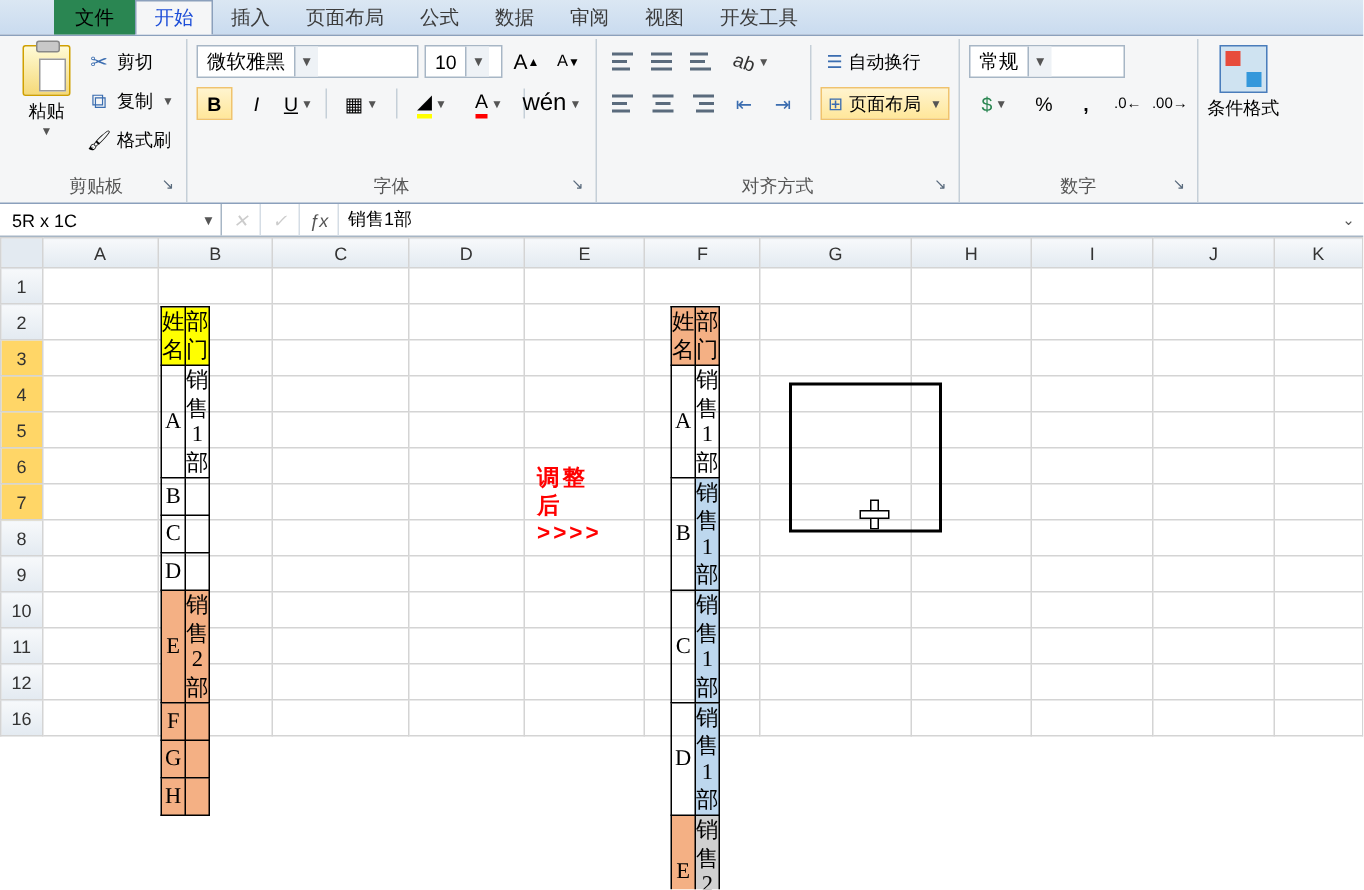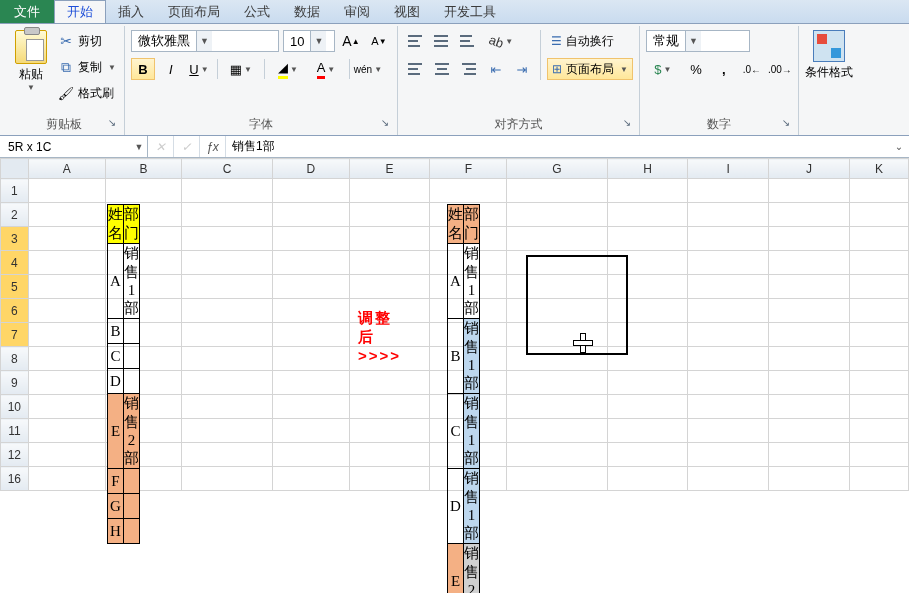--- a/index.html
+++ b/index.html
@@ -1,21 +1,21 @@
 <!DOCTYPE html>
 <html><head>
 <meta charset="utf-8">
 <style>
 * { margin: 0; padding: 0; box-sizing: border-box; }
 body { font-family: "Microsoft YaHei", SimSun, Arial, sans-serif; font-size: 12px; background: #fff; overflow: hidden; width: 909px; height: 593px; }
 
 
 .tab-bar { height: 24px; display: flex; align-items: stretch; background: linear-gradient(#dbe7f3, #c9dbef); border-bottom: 1px solid #8ba0bc; }
 .tab { padding: 4px 12px; font-size: 13px; color: #3b3b3b; display: flex; align-items: center; cursor: pointer; }
-.tab.file { background: #2a8652; color: #ffffff; padding: 4px 14px; }
+.tab.file { background: #2a8652; color: #000000; padding: 4px 14px; margin-left: 36px; }
 .tab.active { background: #f5f6f7; border: 1px solid #8ba0bc; border-bottom: none; color: #1d4ed8; }
 
 
 .ribbon { height: 112px; background: #f5f6f7; border-bottom: 1px solid #8ba0bc; display: flex; padding: 2px 4px 0 4px; }
 .ribbon-group { border-right: 1px solid #c5cfd8; padding: 2px 6px 0 6px; display: flex; flex-direction: column; justify-content: space-between; }
 .ribbon-group-title { text-align: center; font-size: 12px; color: #555; padding: 2px 0; position: relative; }
 .ribbon-group-title .launcher { position: absolute; right: 0; top: 3px; width: 12px; height: 12px; font-size: 10px; color: #5a6b7d; }
 .ribbon-body { display: flex; gap: 4px; flex: 1; }
 
 
@@ -190,21 +190,21 @@
         <div class="btn split">
             <span style="border-bottom:3px solid #ffff00;padding-bottom:1px">◢</span>
             <span class="drop">▼</span>
           </div>
         <div class="btn split">
             <span style="border-bottom:3px solid #ff0000;padding-bottom:1px">A</span>
             <span class="drop">▼</span>
           </div>
         <div style="width:1px;height:20px;background:#c5cfd8;margin:0 2px"></div>
         <div class="btn">
-            <span style="font-size:10px">wén</span>
+            <span style="font-size:16px">wén</span>
             <span class="drop">▼</span>
           </div>
       </div>
     </div>
     <div class="ribbon-group-title"><span>字体</span><span class="launcher">↘</span></div>
   </div>
 
   <div class="ribbon-group">
     <div class="align-body">
       <div class="align-col">

